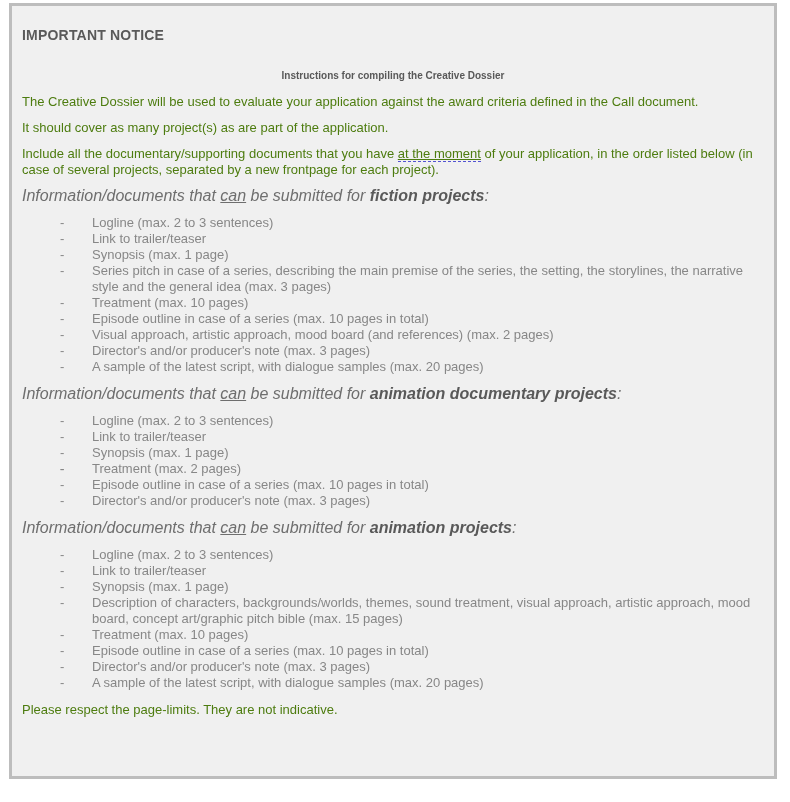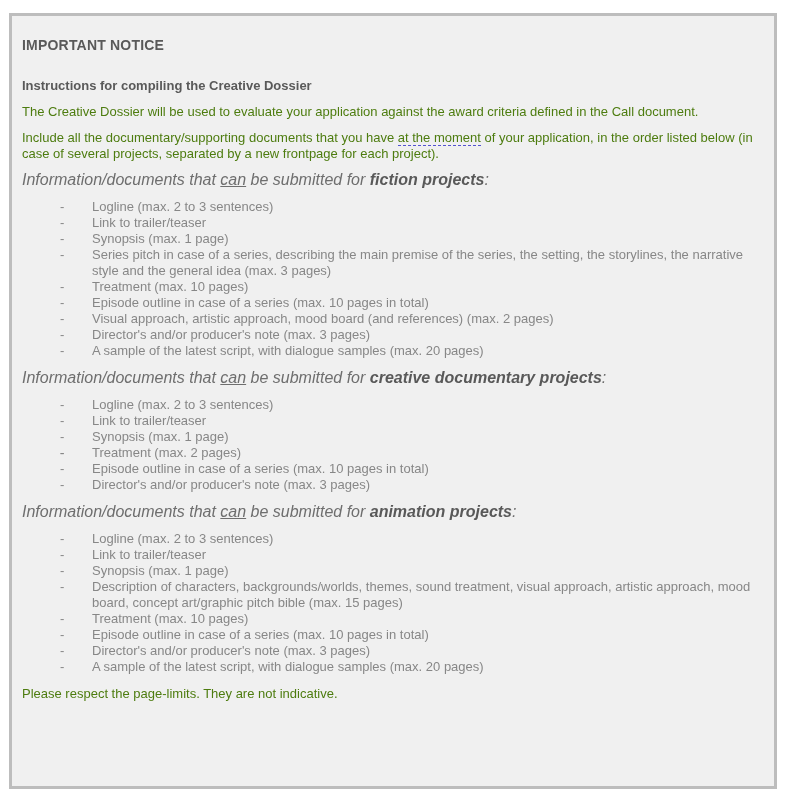--- a/index.html
+++ b/index.html
@@ -10,51 +10,53 @@
   }
   .page {
     position: relative;
     width: 790px;
     height: 802px;
     background: #ffffff;
   }
   .notice-box {
     position: absolute;
     left: 9px;
-    top: 13px;
+    top: 3px;
     width: 768px;
     height: 776px;
     box-sizing: border-box;
     border: 3px solid #bdbdbd;
     background: #f0f0f0;
     padding: 21px 10px 0 10px;
     overflow: hidden;
   }
   .notice-title {
     font-size: 14px;
     line-height: 17px;
     font-weight: bold;
     color: #595959;
     letter-spacing: 0.2px;
     margin: 0 0 24px 0;
   }
   .notice-subtitle {
-    font-size: 13px;
+    font-size: 10px;
     line-height: 16px;
     font-weight: bold;
     color: #595959;
     margin: 0 0 10px 0;
+    text-align: center;
   }
   p.body-par {
     font-size: 13px;
     line-height: 16px;
     color: #4d7c0f;
     margin: 0 0 10px 0;
   }
   .marked-phrase {
+    text-decoration: underline;
     border-bottom: 1px dashed #5353d1;
     padding-bottom: 0px;
   }
   p.section-header {
     font-size: 16px;
     line-height: 16px;
     font-style: italic;
     color: #6e6e6e;
     margin: 0 0 11px 0;
   }
@@ -91,38 +93,39 @@
 
 <div class="page">
   <div class="notice-box">
 
     <h1 class="notice-title">IMPORTANT NOTICE</h1>
 
     <h2 class="notice-subtitle">Instructions for compiling the Creative Dossier</h2>
 
     <p class="body-par">The Creative Dossier will be used to evaluate your application against the award criteria defined in the Call document.</p>
 
+    <p class="body-par">It should cover as many project(s) as are part of the application.</p>
 
     <p class="body-par"><span>Include all the documentary/supporting documents that you have </span><span class="marked-phrase">at the moment</span><span> of your application, in the order listed below (in case of several projects, separated by a new frontpage for each project).</span></p>
 
 
     <div id="sections">
         <p class="section-header"><span>Information/documents that </span><span class="underlined-word">can</span><span> be submitted for </span><span class="emphasis">fiction projects</span><span>:</span></p>
         <ul class="doc-list">
           <li><span class="marker">-</span><span>Logline (max. 2 to 3 sentences)</span></li>
           <li><span class="marker">-</span><span>Link to trailer/teaser</span></li>
           <li><span class="marker">-</span><span>Synopsis (max. 1 page)</span></li>
           <li><span class="marker">-</span><span>Series pitch in case of a series, describing the main premise of the series, the setting, the storylines, the narrative style and the general idea (max. 3 pages)</span></li>
           <li><span class="marker">-</span><span>Treatment (max. 10 pages)</span></li>
           <li><span class="marker">-</span><span>Episode outline in case of a series (max. 10 pages in total)</span></li>
           <li><span class="marker">-</span><span>Visual approach, artistic approach, mood board (and references) (max. 2 pages)</span></li>
           <li><span class="marker">-</span><span>Director's and/or producer's note (max. 3 pages)</span></li>
           <li><span class="marker">-</span><span>A sample of the latest script, with dialogue samples (max. 20 pages)</span></li>
         </ul>
-        <p class="section-header"><span>Information/documents that </span><span class="underlined-word">can</span><span> be submitted for </span><span class="emphasis">creative documentary projects</span><span>:</span></p>
+        <p class="section-header"><span>Information/documents that </span><span class="underlined-word">can</span><span> be submitted for </span><span class="emphasis">animation documentary projects</span><span>:</span></p>
         <ul class="doc-list">
           <li><span class="marker">-</span><span>Logline (max. 2 to 3 sentences)</span></li>
           <li><span class="marker">-</span><span>Link to trailer/teaser</span></li>
           <li><span class="marker">-</span><span>Synopsis (max. 1 page)</span></li>
           <li><span class="marker">-</span></li>
           <li><span class="marker">-</span><span>Treatment (max. 2 pages)</span></li>
           <li><span class="marker">-</span><span>Episode outline in case of a series (max. 10 pages in total)</span></li>
           <li><span class="marker">-</span><span>Director's and/or producer's note (max. 3 pages)</span></li>
         </ul>
         <p class="section-header"><span>Information/documents that </span><span class="underlined-word">can</span><span> be submitted for </span><span class="emphasis">animation projects</span><span>:</span></p>

